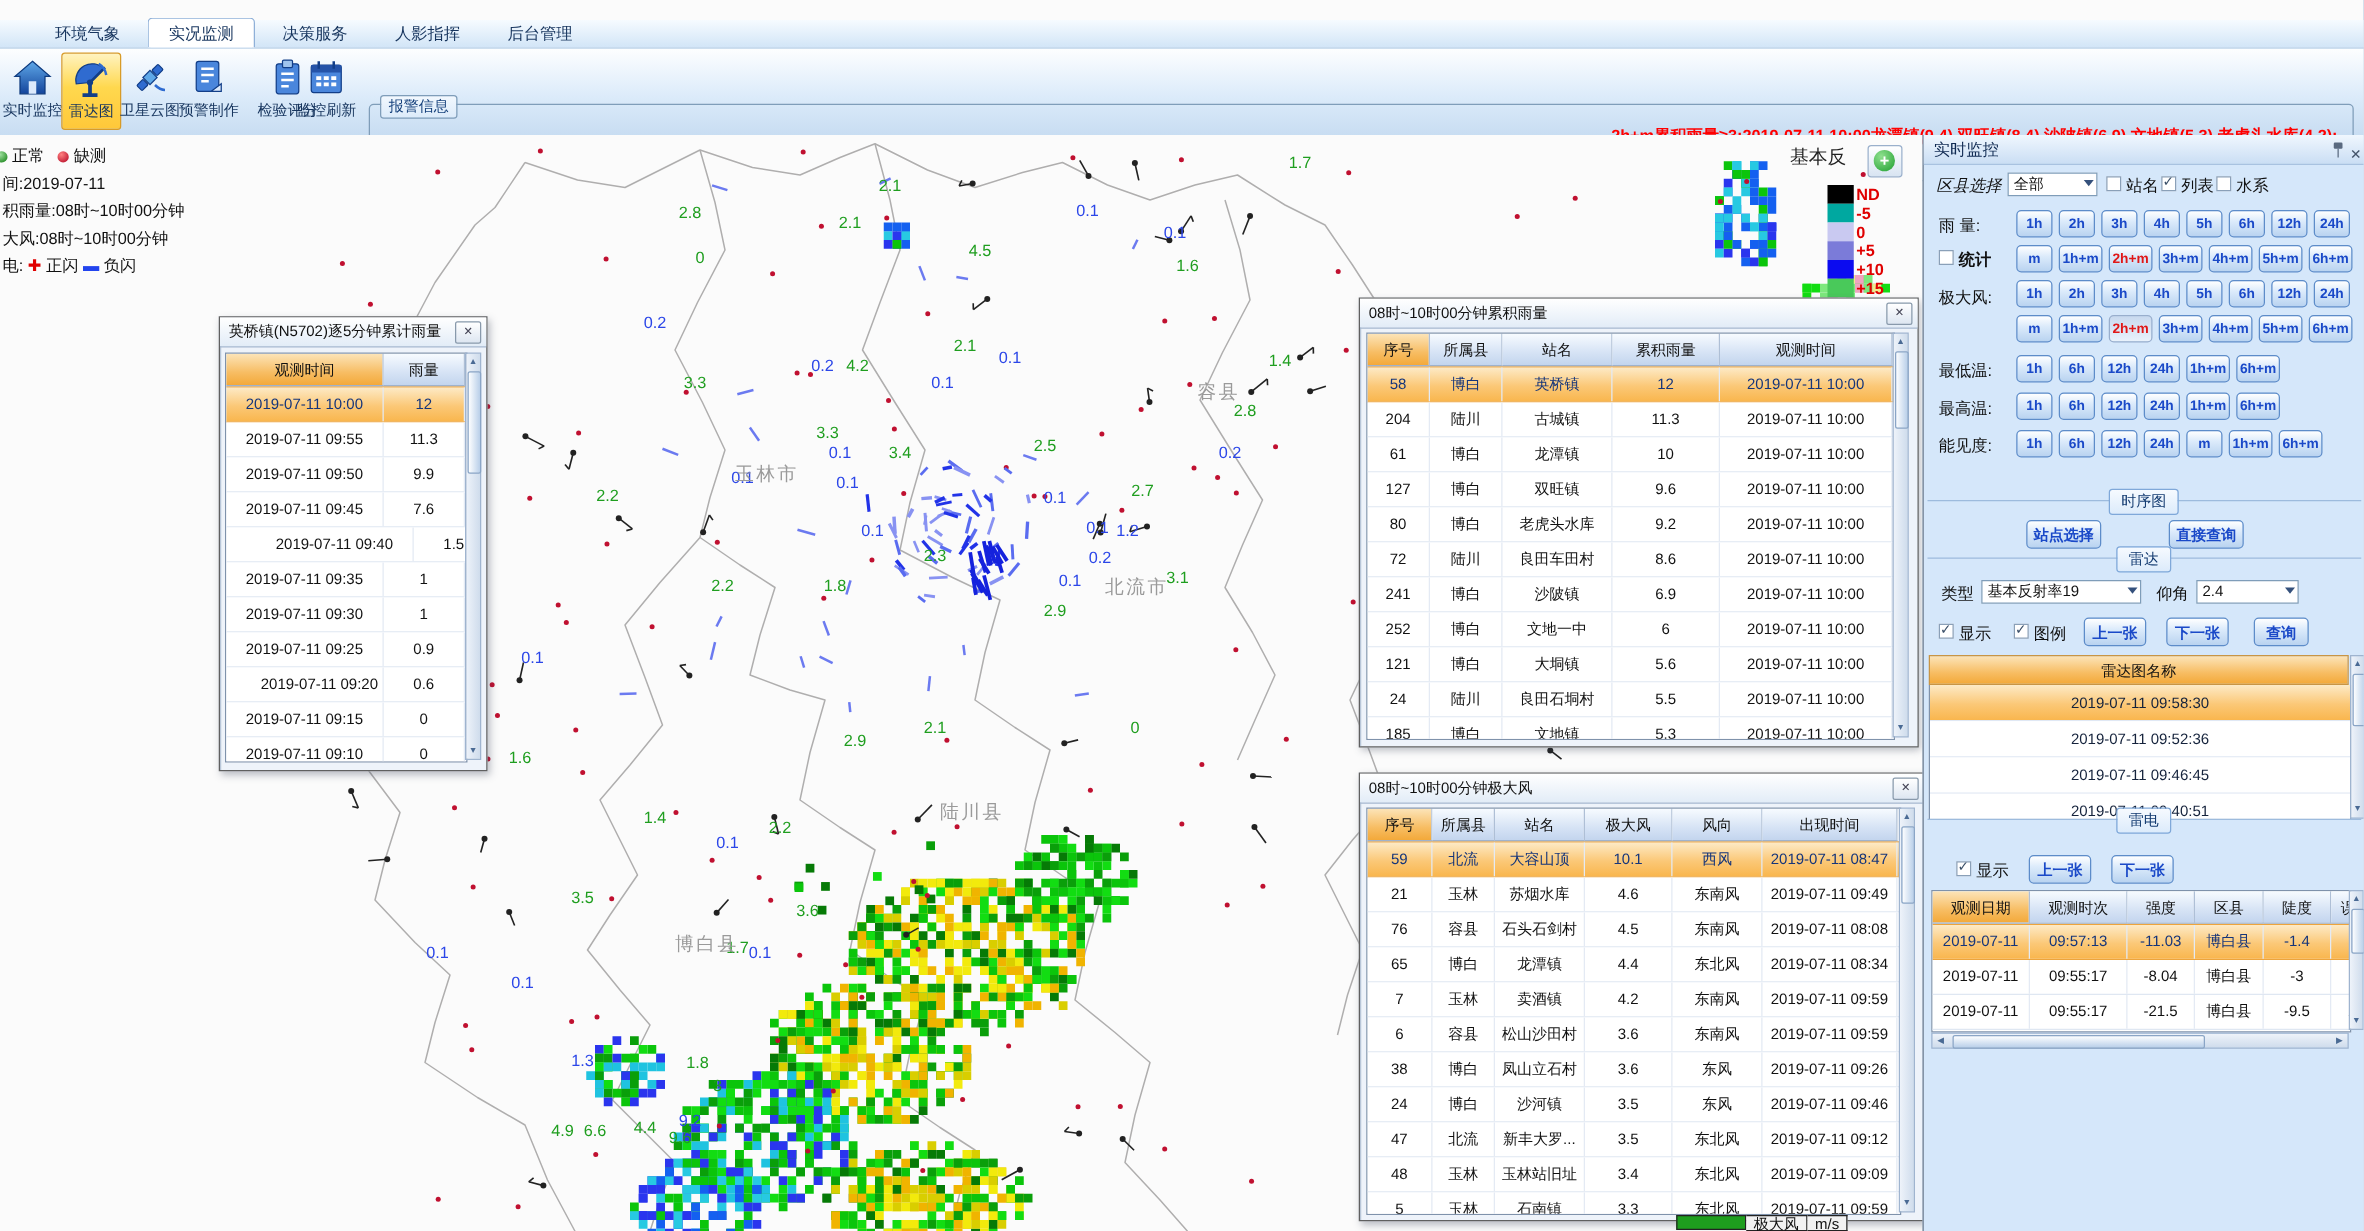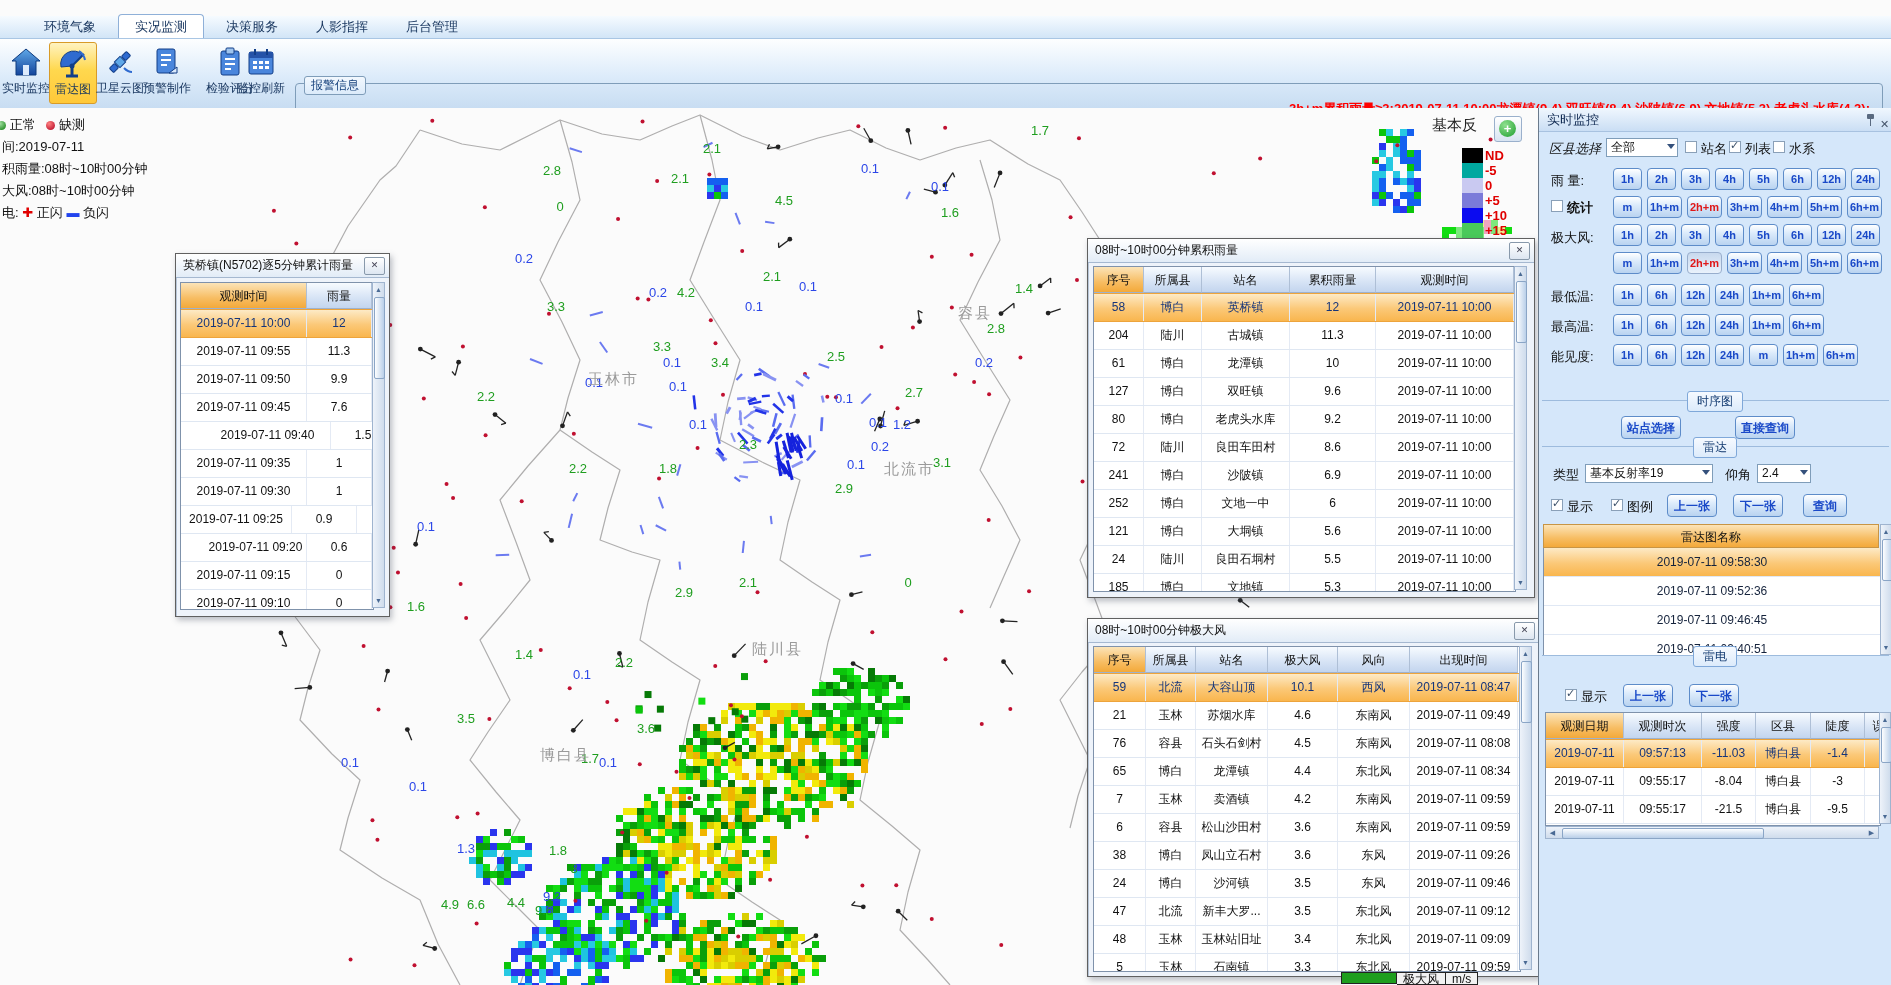--- a/index.html
+++ b/index.html
@@ -2436,21 +2436,21 @@
           </div>
           <div class="tr">
             <div class="td" style="width: 126px;">2019-07-11 09:35</div>
             <div class="td" style="width: 65px;">1</div>
           </div>
           <div class="tr">
             <div class="td" style="width: 126px;">2019-07-11 09:30</div>
             <div class="td" style="width: 65px;">1</div>
           </div>
           <div class="tr">
-            <div class="td" style="width: 111px;">2019-07-11 09:25</div>
+            <div class="td" style="width: 126px;">2019-07-11 09:25</div>
             <div class="td" style="width: 65px;">0.9</div>
           </div>
           <div class="tr">
             <div class="td" style="width: 126px; padding-left: 24px;">2019-07-11 09:20</div>
             <div class="td" style="width: 65px;">0.6</div>
           </div>
           <div class="tr">
             <div class="td" style="width: 126px;">2019-07-11 09:15</div>
             <div class="td" style="width: 65px;">0</div>
           </div>
@@ -2787,21 +2787,21 @@
     <div class="pushbtn" style="left:82px;top:308px;width:60px;">站点选择</div>
     <div class="pushbtn" style="left:196px;top:308px;width:60px;">直接查询</div>
 
     <div class="gline" style="top:338px;"></div>
     <div class="gtab" style="left:176px;top:329px;">雷达</div>
     <div class="plabel" style="left:14px;top:358px;">类型</div>
     <div class="dd" style="left:46px;top:356px;width:128px;">
       <span>基本反射率19</span><div class="da"></div>
     </div>
     <div class="plabel" style="left:186px;top:358px;">仰角</div>
-    <div class="dd" style="left:218px;top:356px;width:54px;">
+    <div class="dd" style="left:218px;top:356px;width:82px;">
       <span>2.4</span><div class="da"></div>
     </div>
     <div class="cb on" style="left:12px;top:391px;"></div>
     <div class="cblab" style="left:28px;top:390px;">显示</div>
     <div class="cb on" style="left:72px;top:391px;"></div>
     <div class="cblab" style="left:88px;top:390px;text-align:center;">图例</div>
     <div class="pushbtn" style="left:128px;top:386px;width:50px;">上一张</div>
     <div class="pushbtn" style="left:194px;top:386px;width:50px;">下一张</div>
     <div class="pushbtn" style="left:264px;top:386px;width:44px;">查询</div>
 

